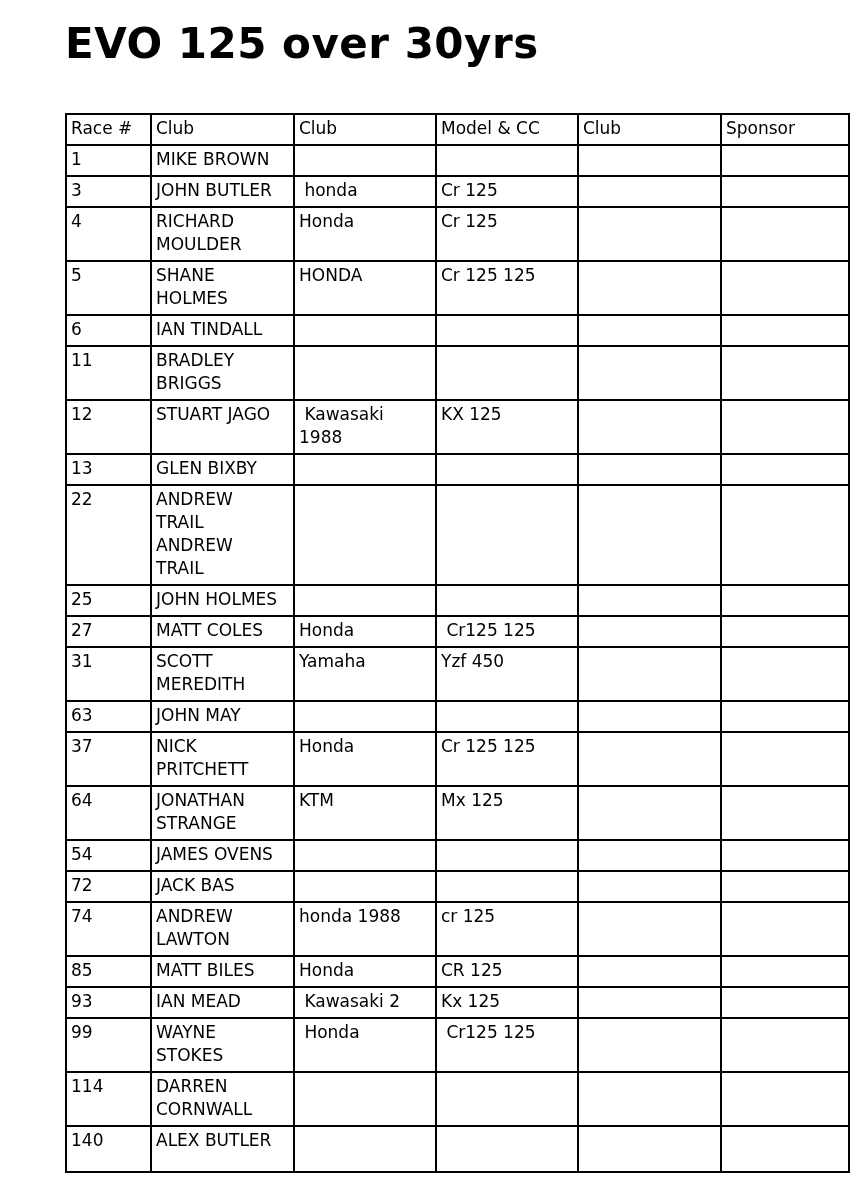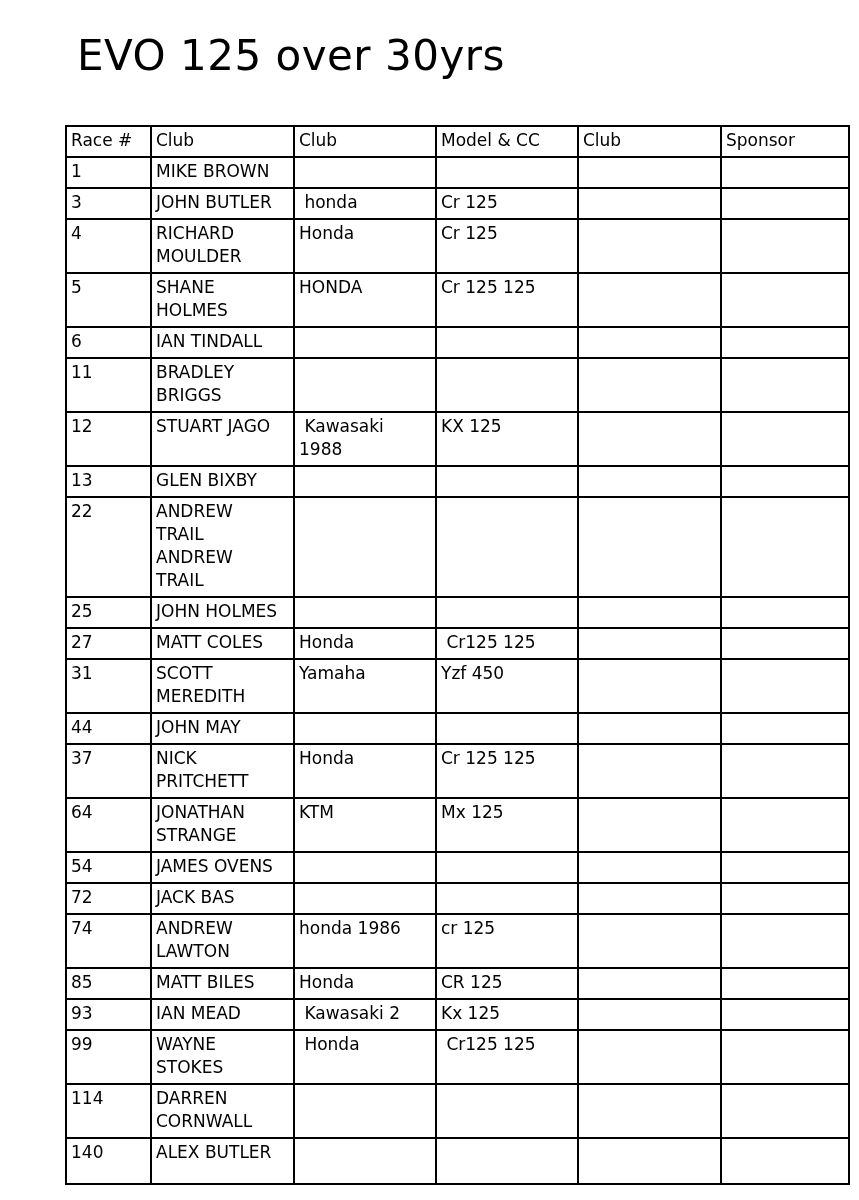--- a/index.html
+++ b/index.html
@@ -11,24 +11,24 @@
     font-family: "DejaVu Sans", sans-serif;
   }
   .page {
     width: 859px;
     height: 1200px;
     background: #ffffff;
     padding: 20px 10px 0 65px;
     overflow: hidden;
   }
   h1.doc-title {
-    margin: 12px;
+    margin: 0;
     font-size: 42px;
     line-height: 1.15;
-    font-weight: normal;
+    font-weight: bold;
     letter-spacing: 0.5px;
   }
   table.riders {
     border-collapse: collapse;
     table-layout: fixed;
     width: 783px;
     margin-top: 45px;
   }
   table.riders th,
   table.riders td {
@@ -171,21 +171,21 @@
         <tr>
           <td>31</td>
           <td>SCOTT
 MEREDITH</td>
           <td>Yamaha</td>
           <td>Yzf 450</td>
           <td></td>
           <td></td>
         </tr>
         <tr>
-          <td>44</td>
+          <td>63</td>
           <td>JOHN MAY</td>
           <td></td>
           <td></td>
           <td></td>
           <td></td>
         </tr>
         <tr>
           <td>37</td>
           <td>NICK
 PRITCHETT</td>
@@ -216,21 +216,21 @@
           <td>JACK BAS</td>
           <td></td>
           <td></td>
           <td></td>
           <td></td>
         </tr>
         <tr>
           <td>74</td>
           <td>ANDREW
 LAWTON</td>
-          <td>honda 1986</td>
+          <td>honda 1988</td>
           <td>cr 125</td>
           <td></td>
           <td></td>
         </tr>
         <tr>
           <td>85</td>
           <td>MATT BILES</td>
           <td>Honda</td>
           <td>CR 125</td>
           <td></td>

